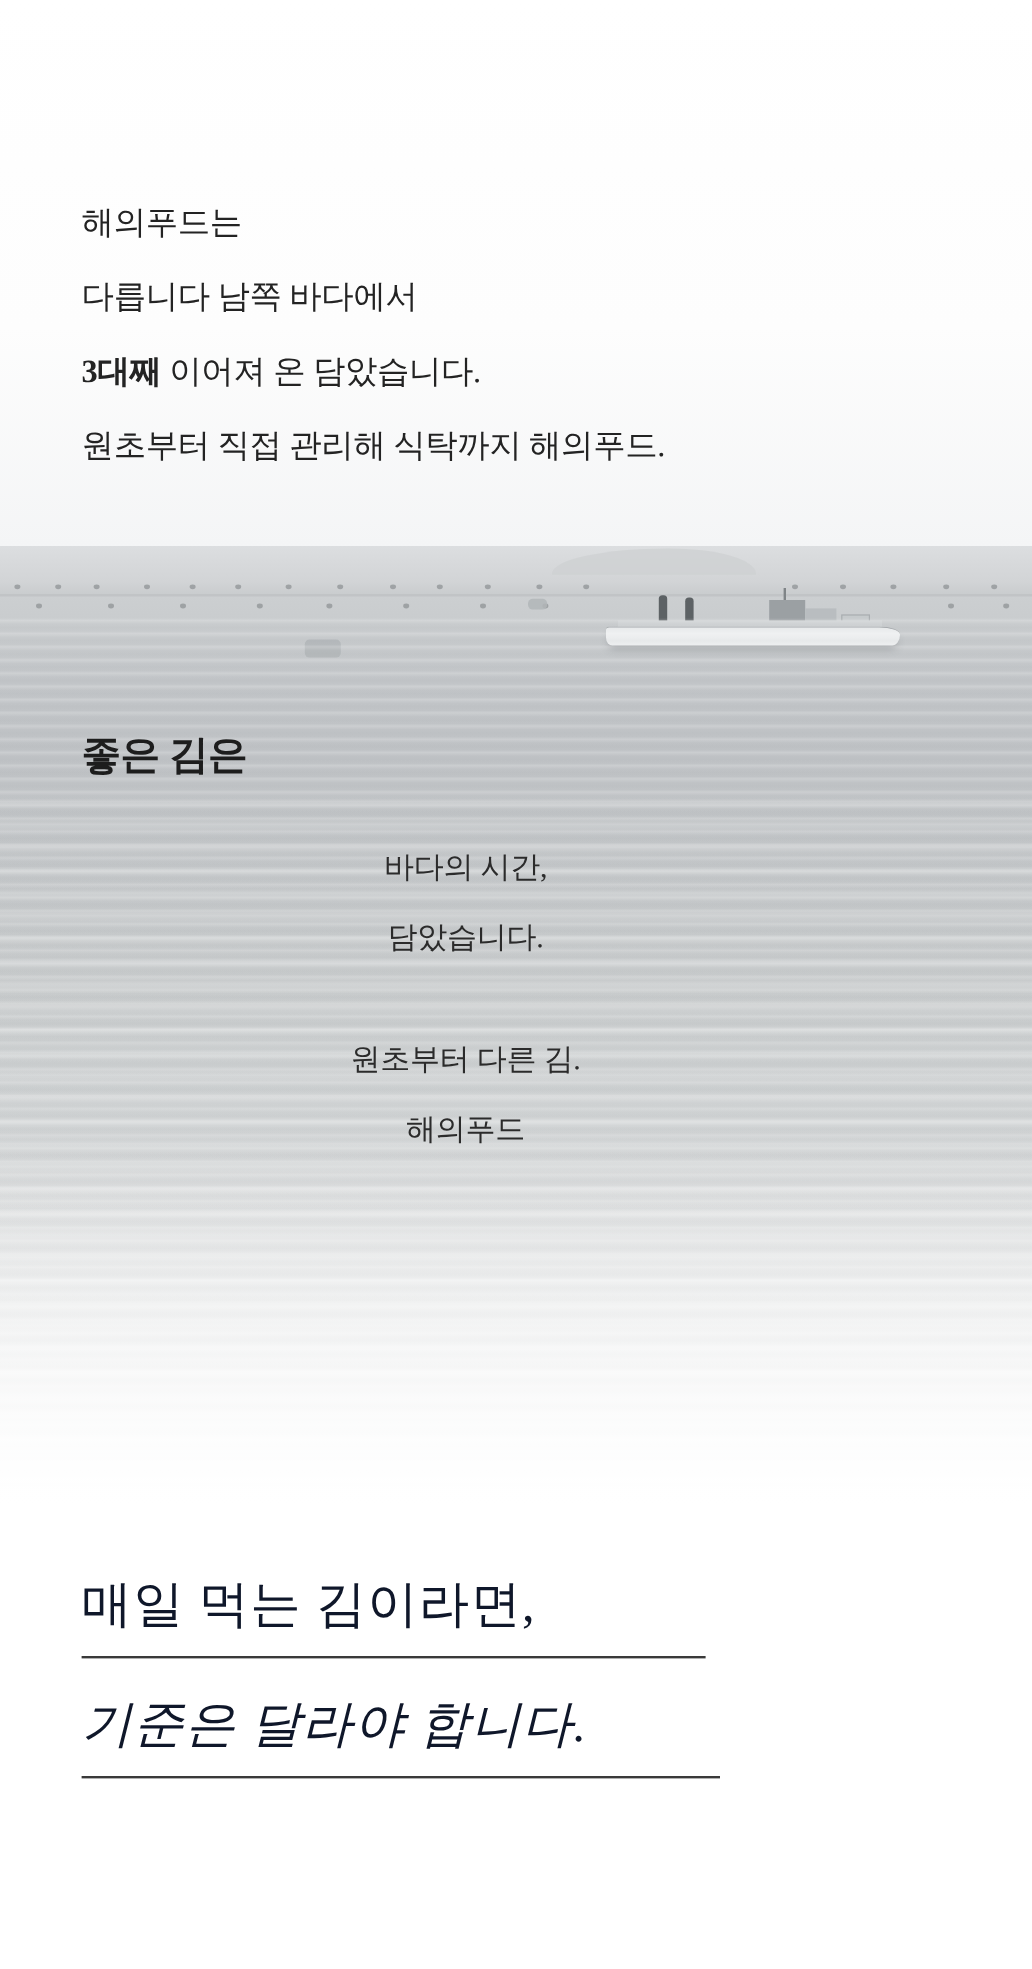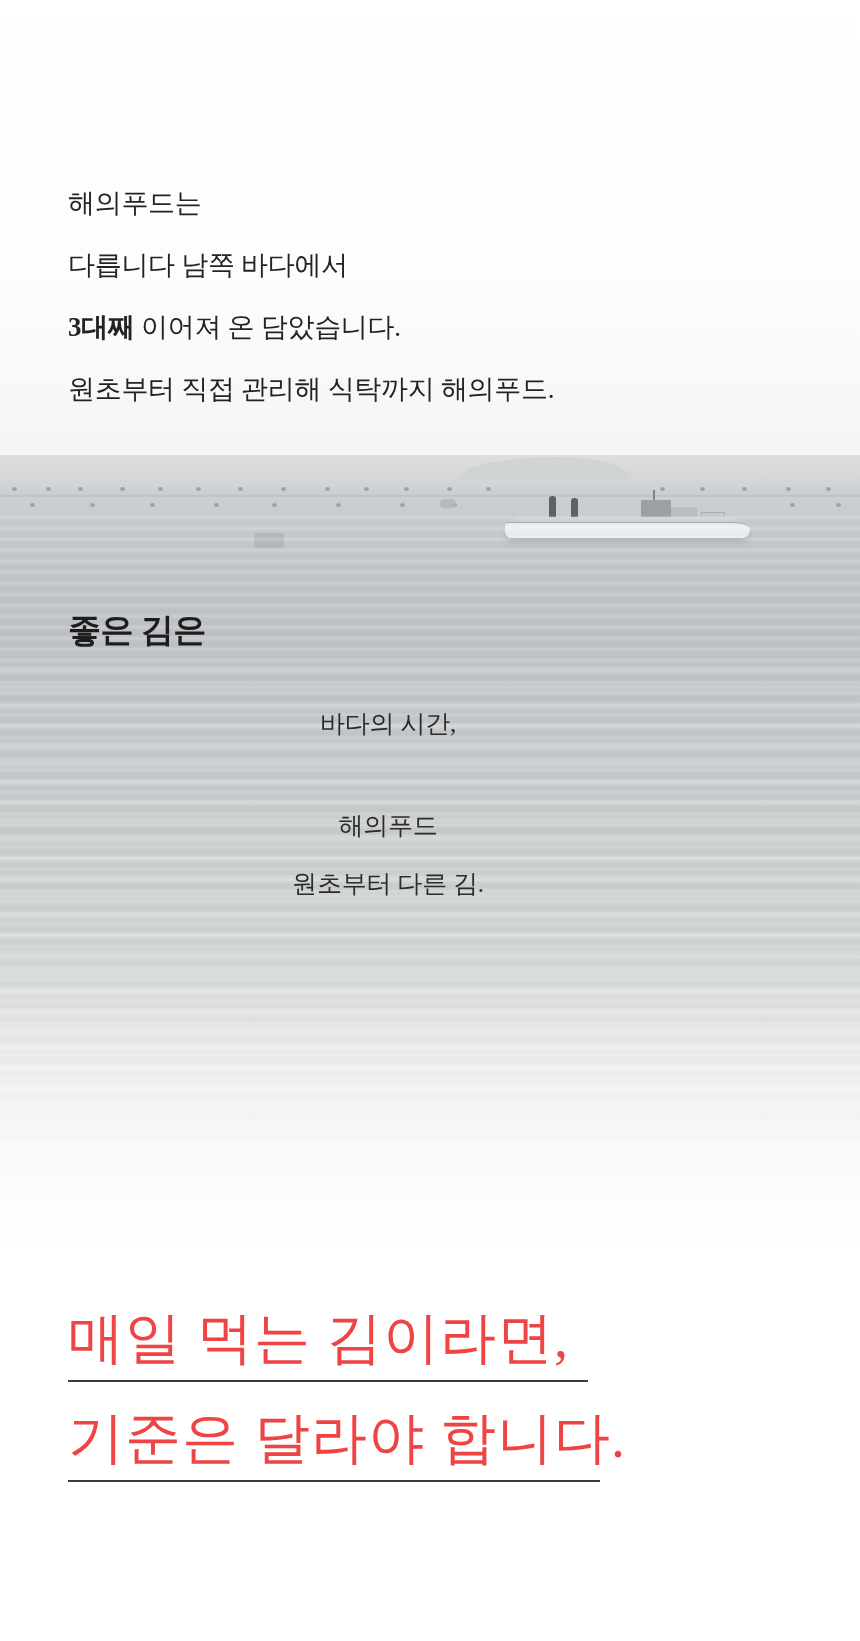--- a/index.html
+++ b/index.html
@@ -25,21 +25,21 @@
     top: 0;
     left: 0;
     width: 860px;
     height: 455px;
     background: linear-gradient(to bottom, #ffffff 0%, #fdfdfd 60%, #f4f5f6 100%);
   }
 
   .intro-lines {
     position: absolute;
     left: 68px;
-    top: 172px;
+    top: 154px;
     width: 700px;
   }
 
   .intro-lines p {
     font-size: 27px;
     line-height: 62px;
     color: #232323;
     letter-spacing: -0.3px;
     white-space: nowrap;
   }
@@ -259,33 +259,34 @@
   }
 
   .headline-inner {
     position: absolute;
     left: 68px;
     top: 45px;
     width: 660px;
   }
 
   .headline-inner .hl {
-    font-size: 56px;
+    font-size: 42px;
     line-height: 76px;
-    color: #ef4444;
+    color: #0f172a;
     letter-spacing: 1px;
     white-space: nowrap;
     display: block;
     width: 520px;
     padding-bottom: 4px;
     border-bottom: 2px solid #3a3a3a;
   }
   .headline-inner .hl.line2 {
     margin-top: 18px;
     width: 532px;
+    font-style: italic;
   }
 </style>
 </head>
 <body>
 
 <div class="page">
 
   <section class="intro">
     <div class="intro-lines">
       <p>
@@ -361,25 +362,26 @@
     <div class="ripples2"></div>
     <div class="sea-fade"></div>
 
     <div class="sea-copy">
       <h2>
         <span>좋은 김은</span><br>
       </h2>
 
       <div class="stanza">
         <p>바다의 시간,</p>
+        <p>담았습니다.</p>
       </div>
 
       <div class="stanza second">
+        <p>원초부터 다른 김.</p>
         <p>해의푸드</p>
-        <p>원초부터 다른 김.</p>
       </div>
     </div>
   </section>
 
   <section class="headline">
     <div class="headline-inner">
       <span class="hl line1">매일 먹는 김이라면,</span>
       <span class="hl line2">기준은 달라야 합니다.</span>
     </div>
   </section>

